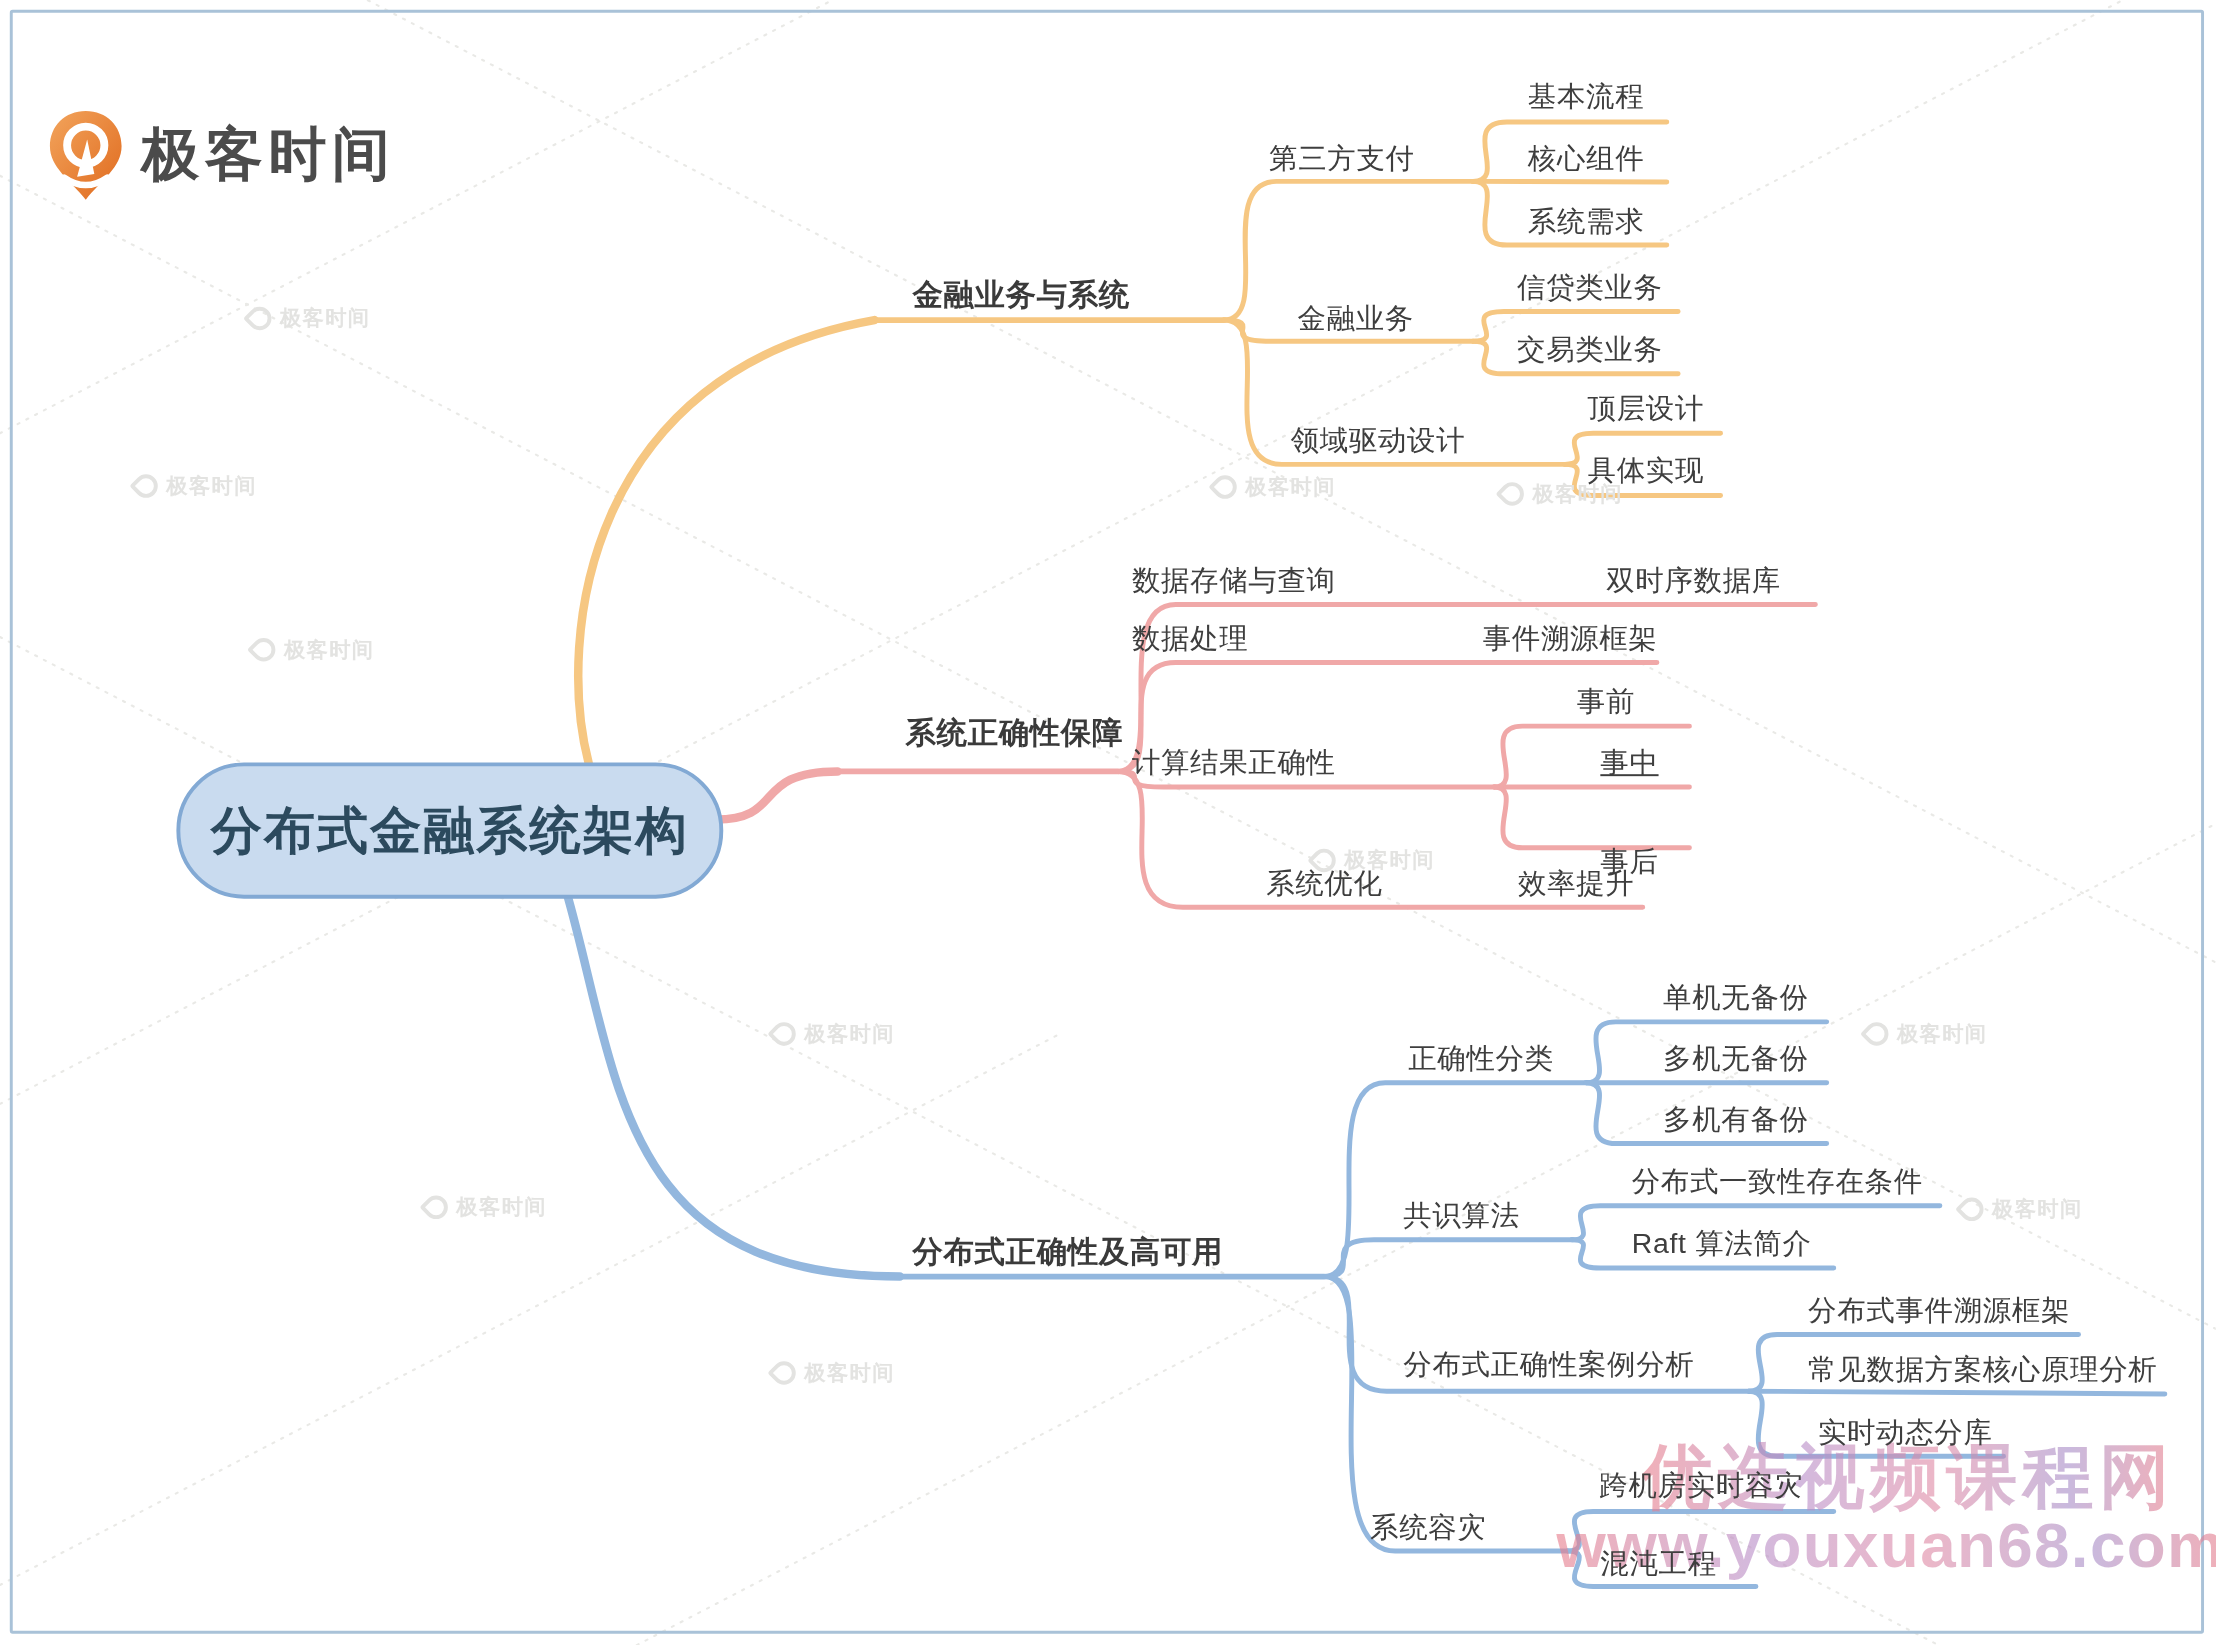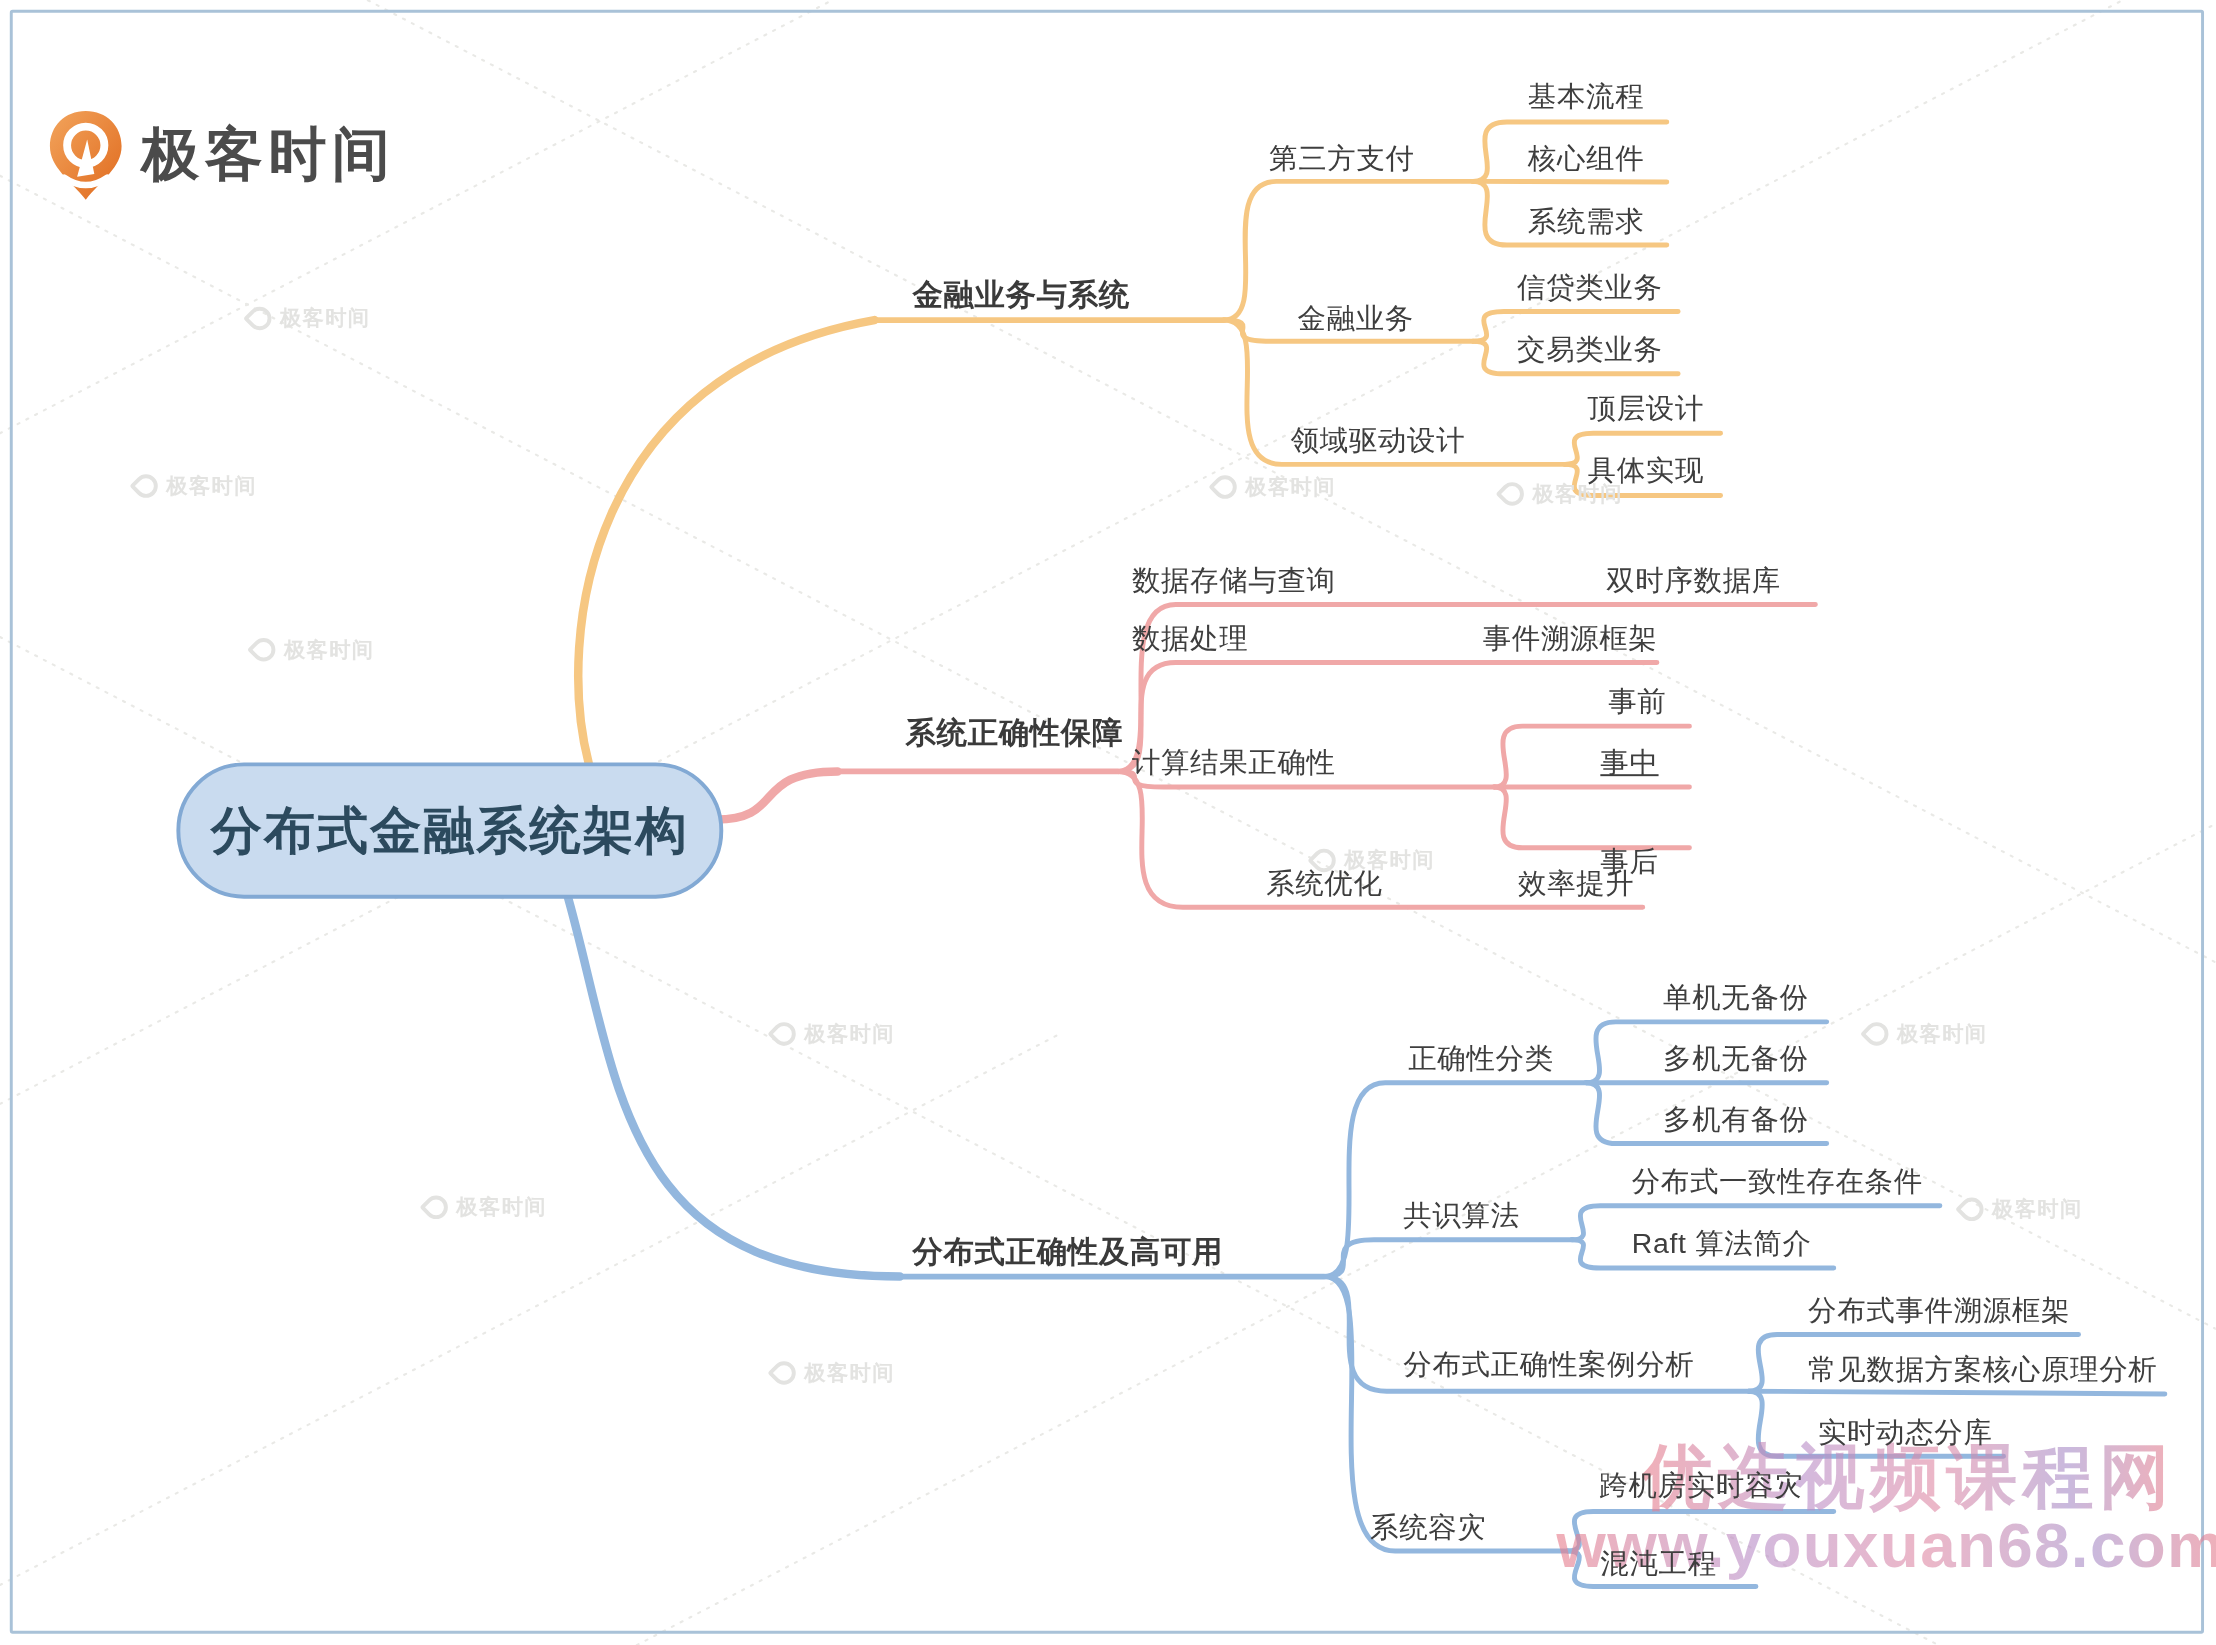--- a/index.html
+++ b/index.html
@@ -175,21 +175,21 @@
   <div class="node" style="left:1548px;top:339px;">交易类业务</div>
   <div class="node" style="left:1317px;top:432px;">领域驱动设计</div>
   <div class="node" style="left:1620px;top:400px;">顶层设计</div>
   <div class="node" style="left:1620px;top:463px;">具体实现</div>
 
   <div class="node" style="left:1155px;top:575px;">数据存储与查询</div>
   <div class="node" style="left:1639px;top:575px;">双时序数据库</div>
   <div class="node" style="left:1155px;top:634px;">数据处理</div>
   <div class="node" style="left:1513px;top:634px;">事件溯源框架</div>
   <div class="node" style="left:1155px;top:761px;">计算结果正确性</div>
-  <div class="node" style="left:1609px;top:699px;margin-left:32px;">事前</div>
+  <div class="node" style="left:1609px;top:699px;">事前</div>
   <div class="node" style="left:1633px;top:761px;text-decoration:underline;">事中</div>
   <div class="node" style="left:1633px;top:862px;">事后</div>
   <div class="node" style="left:1292px;top:884px;">系统优化</div>
   <div class="node" style="left:1549px;top:884px;">效率提升</div>
 
   <div class="node" style="left:1437px;top:1063px;">正确性分类</div>
   <div class="node" style="left:1697px;top:1001px;">单机无备份</div>
   <div class="node" style="left:1697px;top:1063px;">多机无备份</div>
   <div class="node" style="left:1697px;top:1125px;">多机有备份</div>
   <div class="node" style="left:1432px;top:1223px;">共识算法</div>

